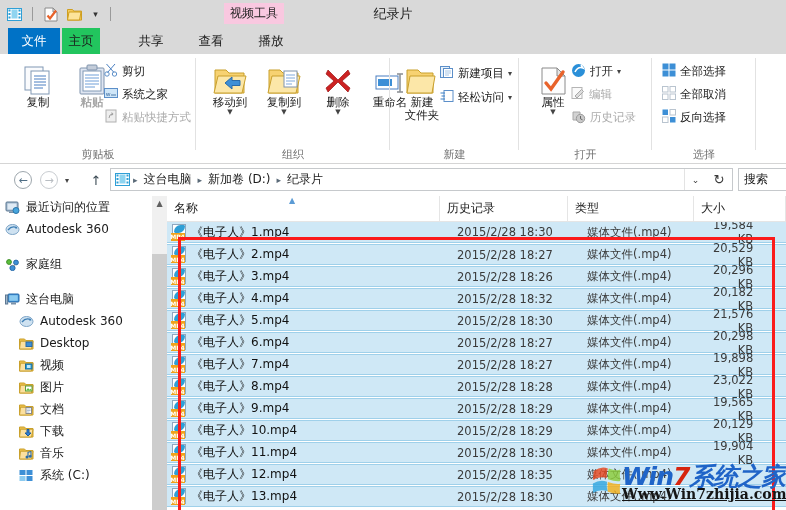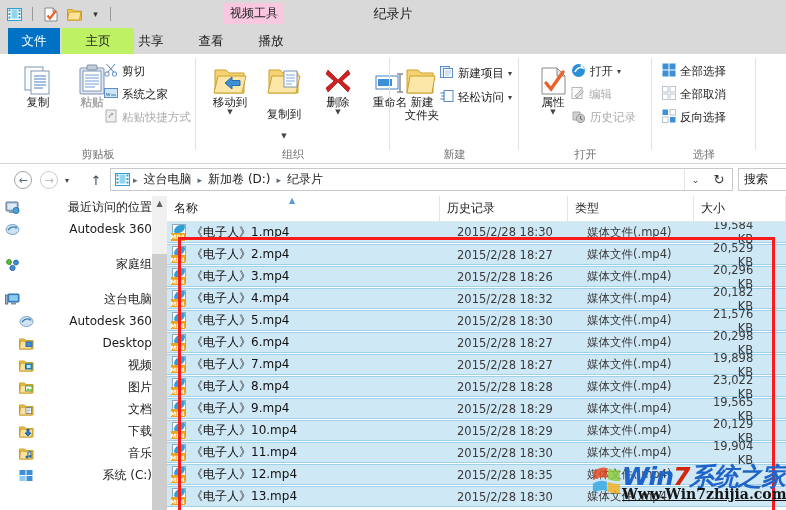--- a/index.html
+++ b/index.html
@@ -39,21 +39,21 @@
   .tabstrip {
     position:absolute; left:0; top:28px; width:786px; height:26px;
     background:#d9d9d9;
   }
   .tab {
     position:absolute; top:0; height:26px;
     display:flex; align-items:center; justify-content:center;
     font-size:12.5px; color:#1b1b1b; cursor:default;
   }
   .tab.file { left:8px; width:52px; background:#0072c6; color:#fff; }
-  .tab.t1 { left:62px;  width:72px; background:#bef264; }
+  .tab.t1 { left:62px;  width:38px; background:#22c55e; }
   .tab.t2 { left:122px; width:58px; }
   .tab.t3 { left:182px; width:58px; }
   .tab.t4 { left:242px; width:58px; }
 
   
   .ribbon {
     position:absolute; left:0; top:54px; width:786px; height:110px;
     background:#ffffff; border-bottom:1px solid #d5d5d5;
   }
   .grp { position:absolute; top:0; height:110px; }
@@ -117,21 +117,21 @@
     padding-left:5px; font-size:12px; color:#1b1b1b; overflow:hidden;
   }
 
   
   .nav-pane {
     position:absolute; left:0; top:196px; width:152px; height:314px;
     background:#ffffff; overflow:hidden;
   }
   .nav-item {
     display:flex; align-items:center; height:22px; padding-left:4px; gap:5px;
-    font-size:12px; color:#1b1b1b; white-space:nowrap;justify-content:space-between;
+    font-size:12px; color:#1b1b1b; white-space:nowrap;
   }
   .nav-item.indent { padding-left:18px; }
   .nav-spacer { height:13px; }
   .nav-ico { width:17px; height:16px; flex:0 0 17px; display:flex; align-items:center; justify-content:center; }
 
   .nav-scroll {
     position:absolute; left:152px; top:196px; width:15px; height:314px; background:#f0f0f0;
   }
   .nav-scroll .up {
     position:absolute; left:0; top:0; width:15px; height:15px;
@@ -325,21 +325,21 @@
         <div class="gi">
           <svg width="34" height="30" viewBox="0 0 34 30">
             <path d="M2 4 h11 l3 3 h15 v20 h-29 z" fill="#f7d272" stroke="#c9a02c"></path>
             <path d="M5 10 h28 l-4 17 h-28 z" fill="#fce7a8" stroke="#c9a02c"></path>
             <path d="M19 11 l-7 6 l7 6 v-3.5 h8 v-5 h-8 z" fill="#3d8fd6" stroke="#2a6ba8"></path>
           </svg>
         </div>
         <span>移动到</span>
         <span class="caret-sm">▼</span>
       </div>
-      <div class="big-btn" style="left:62px; top:8px;gap:12px;">
+      <div class="big-btn" style="left:62px; top:8px;">
         <div class="gi">
           <svg width="34" height="30" viewBox="0 0 34 30">
             <path d="M2 4 h11 l3 3 h15 v20 h-29 z" fill="#f7d272" stroke="#c9a02c"></path>
             <path d="M5 10 h28 l-4 17 h-28 z" fill="#fce7a8" stroke="#c9a02c"></path>
             <rect x="17" y="5" width="13" height="16" fill="#fff" stroke="#7f93ad"></rect>
             <g stroke="#6f9fd8" stroke-width="0.9">
               <line x1="19" y1="9" x2="28" y2="9"></line>
                 <line x1="19" y1="12" x2="28" y2="12"></line>
               <line x1="19" y1="15" x2="28" y2="15"></line>
                 <line x1="19" y1="18" x2="25" y2="18"></line>

